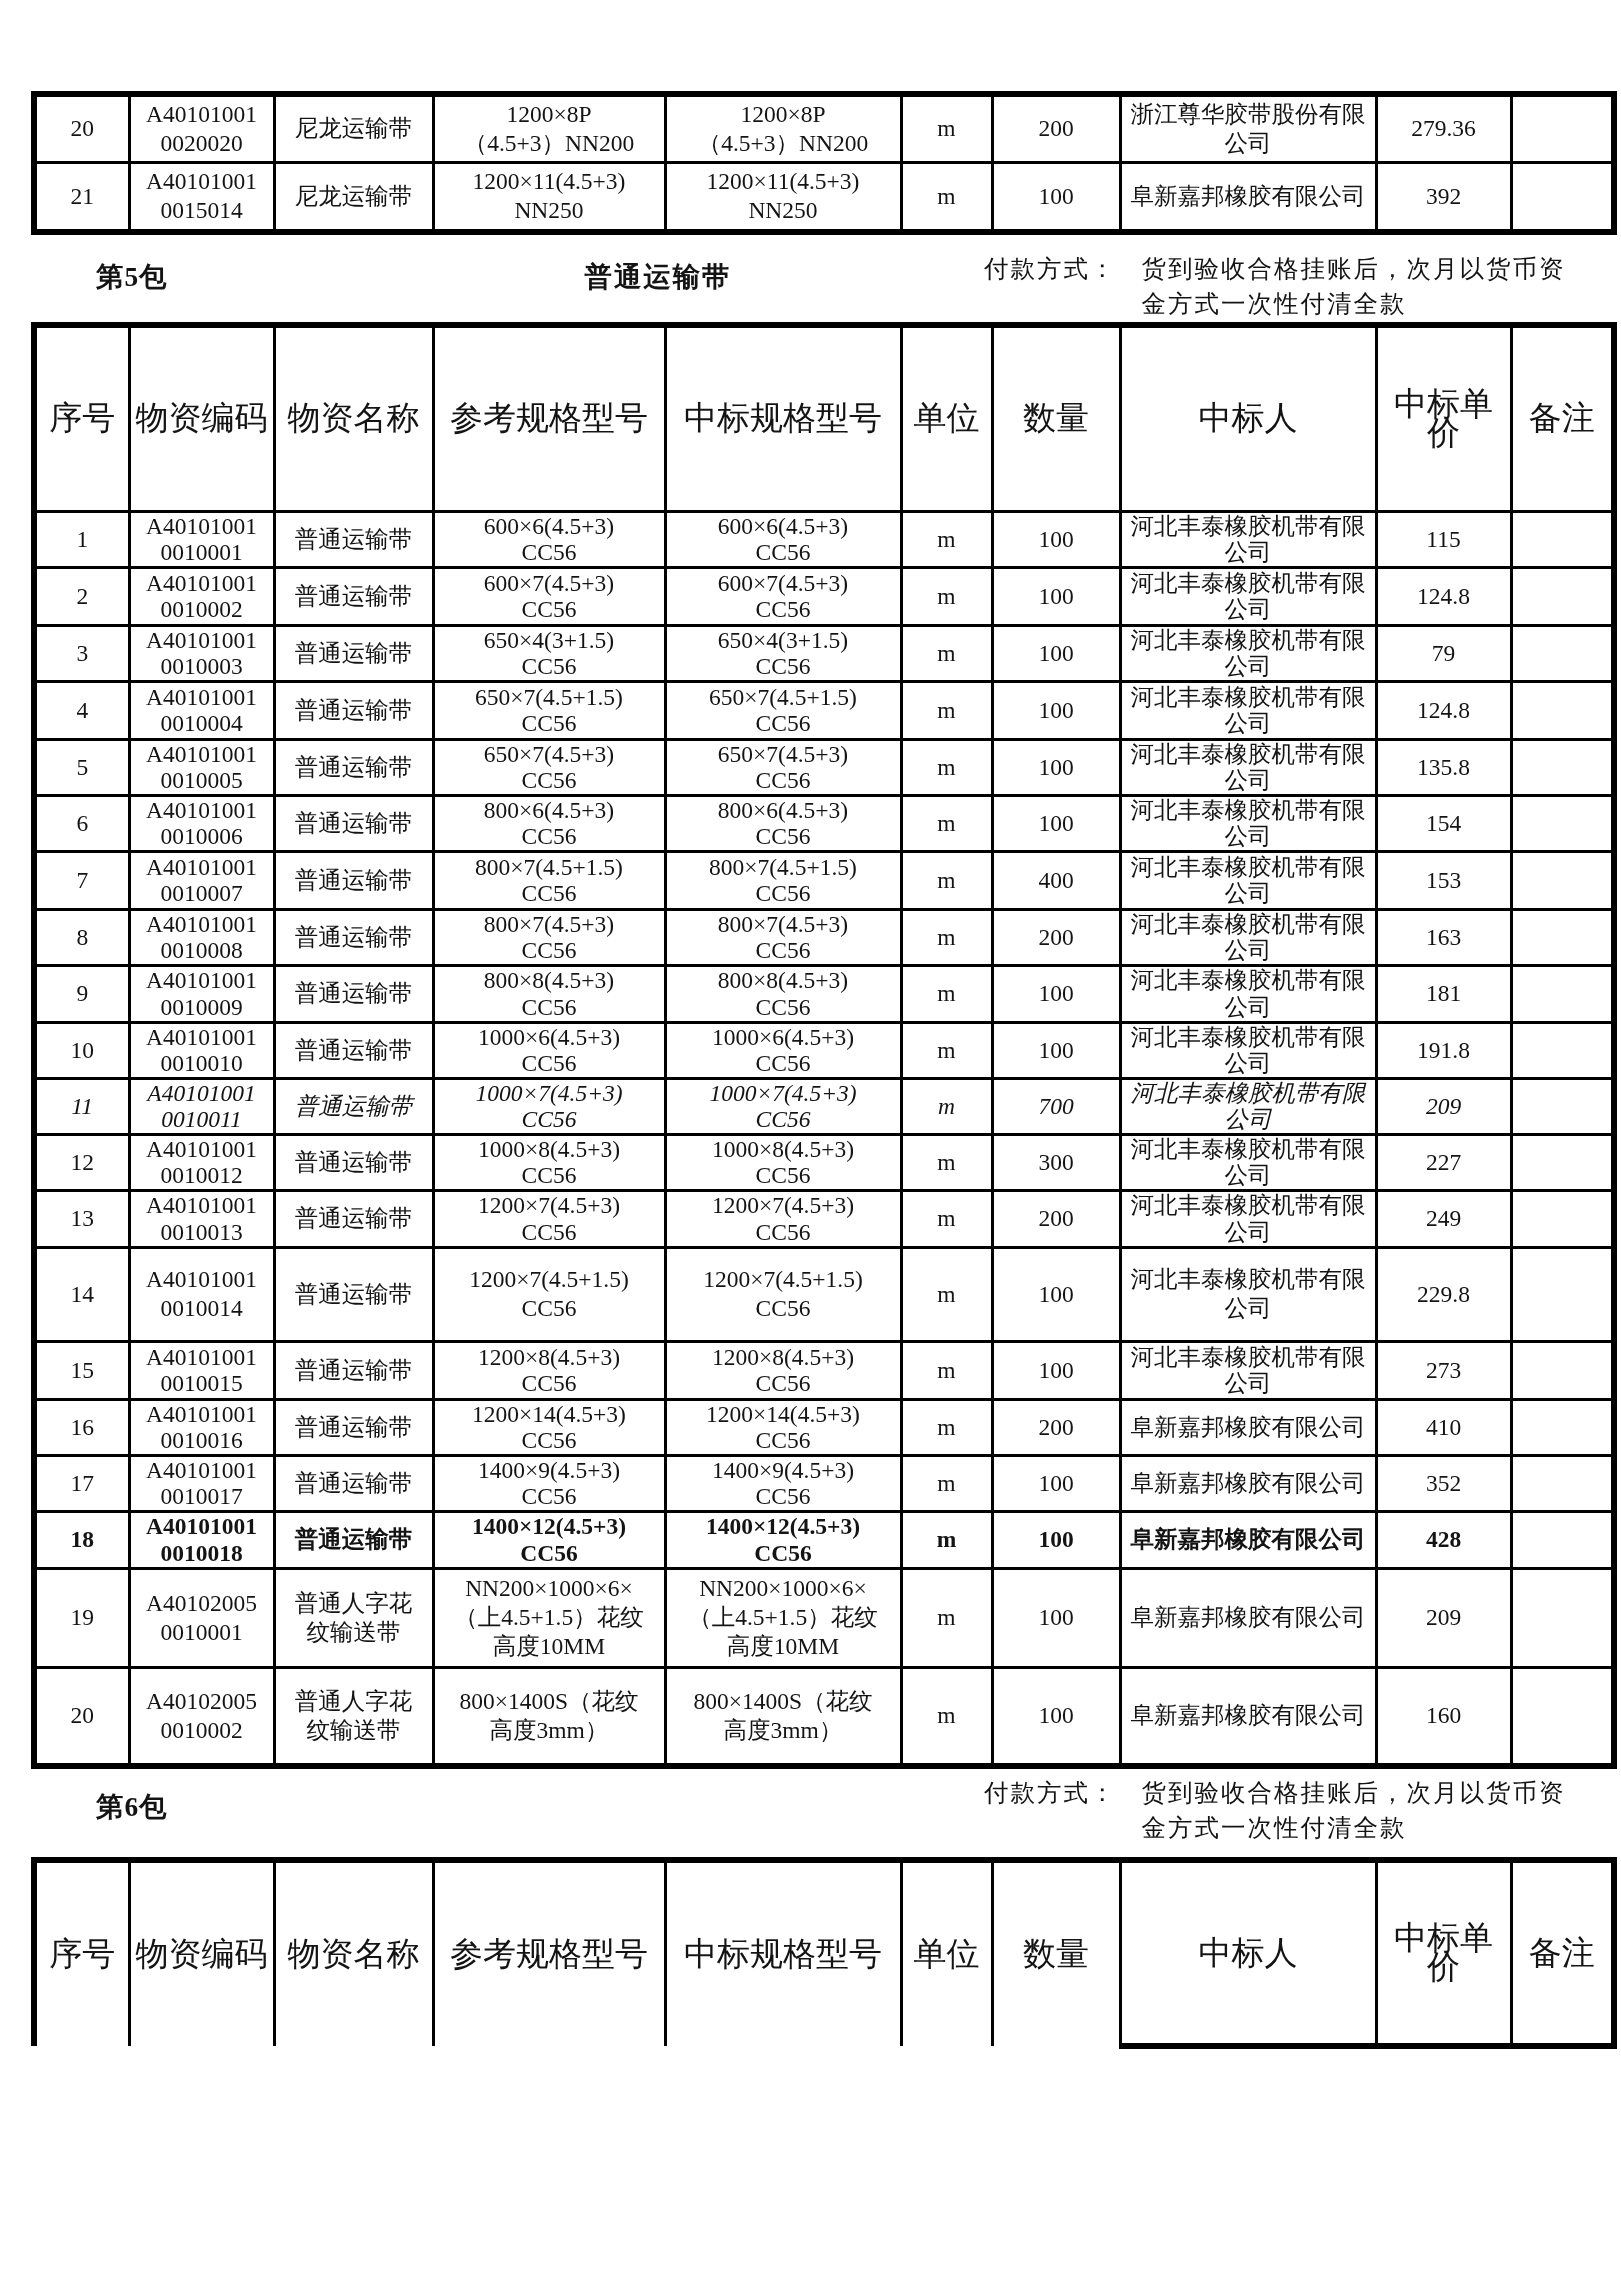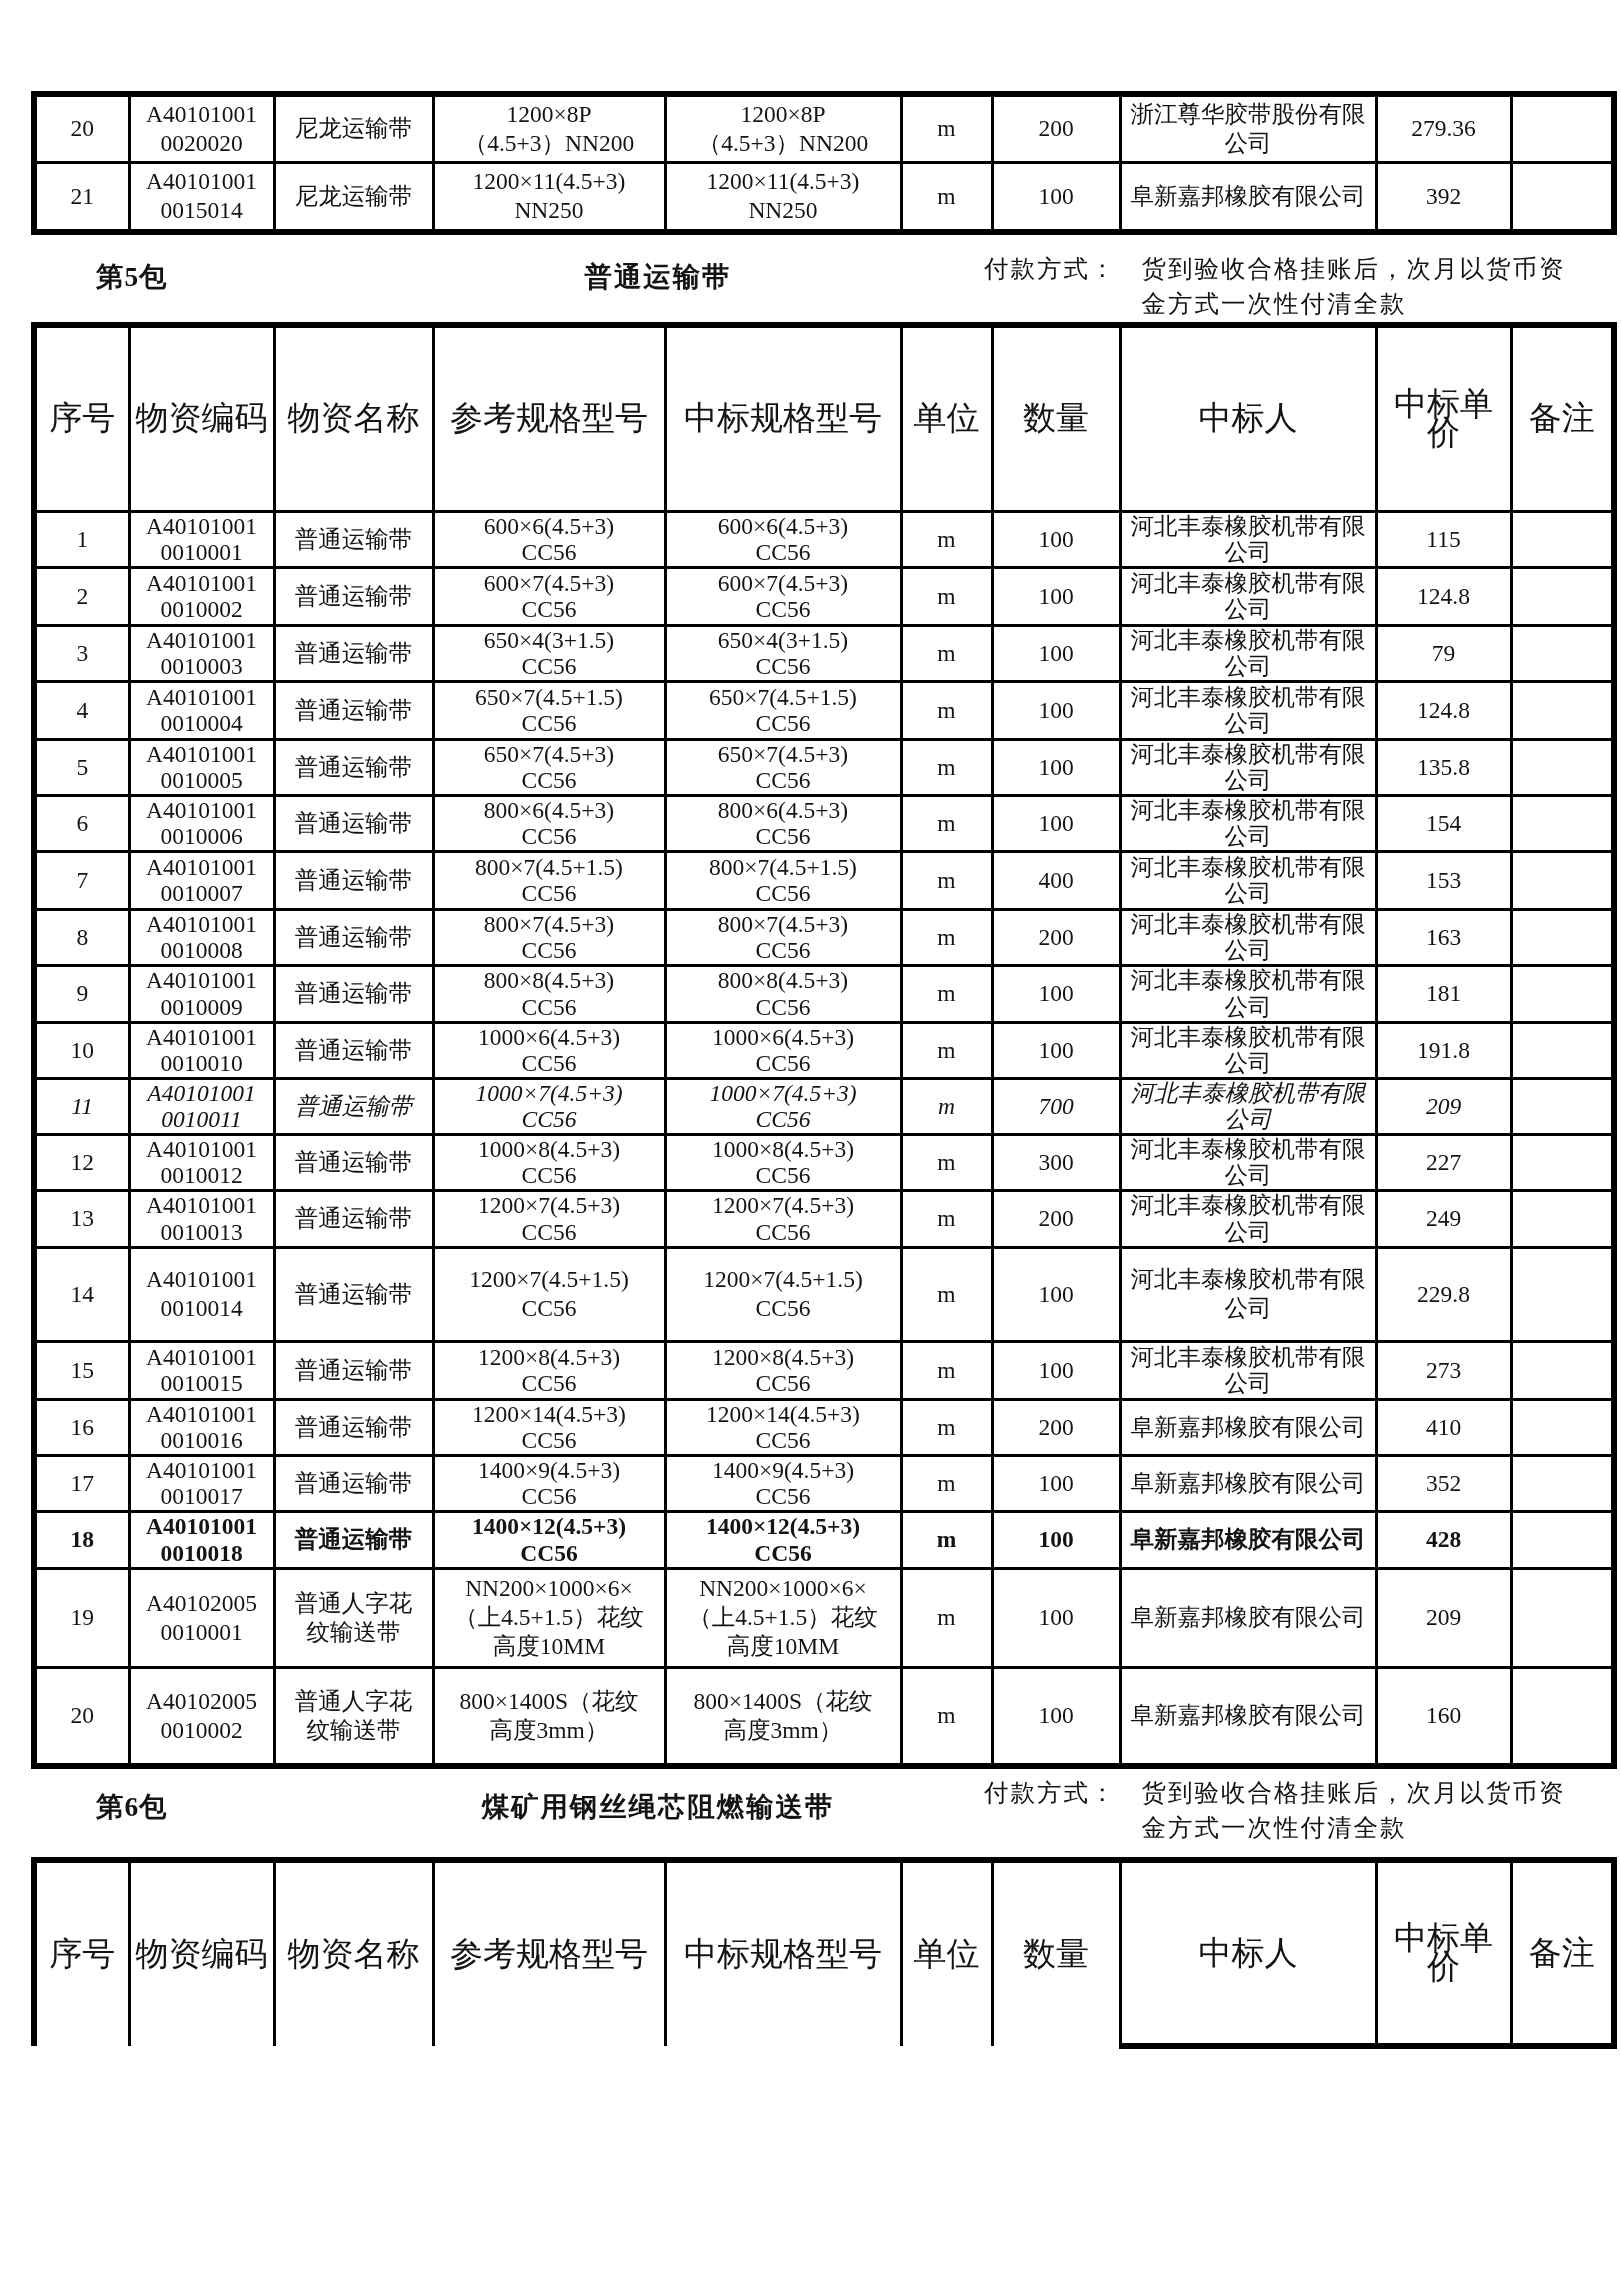--- a/index.html
+++ b/index.html
@@ -740,21 +740,20 @@
           <td>100</td>
           <td>阜新嘉邦橡胶有限公司</td>
           <td>160</td>
           <td></td>
         </tr>
       </tbody>
   </table>
 
   <div class="section" id="sec6">
     <div class="sec-label">第6包</div>
-    <div class="sec-title">煤矿用钢丝绳芯阻燃输送带</div>
     <div class="payment">
       <div class="payment-label">付款方式：</div>
       <div class="payment-text">
         <div>货到验收合格挂账后，次月以货币资</div>
         <div>金方式一次性付清全款</div>
       </div>
     </div>
   </div>
 
   <table id="t6" class="grid">

